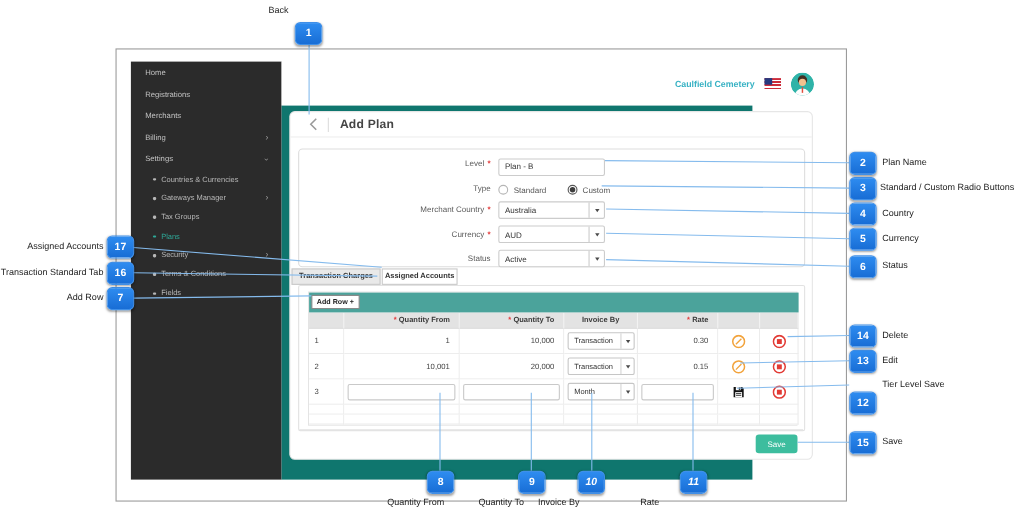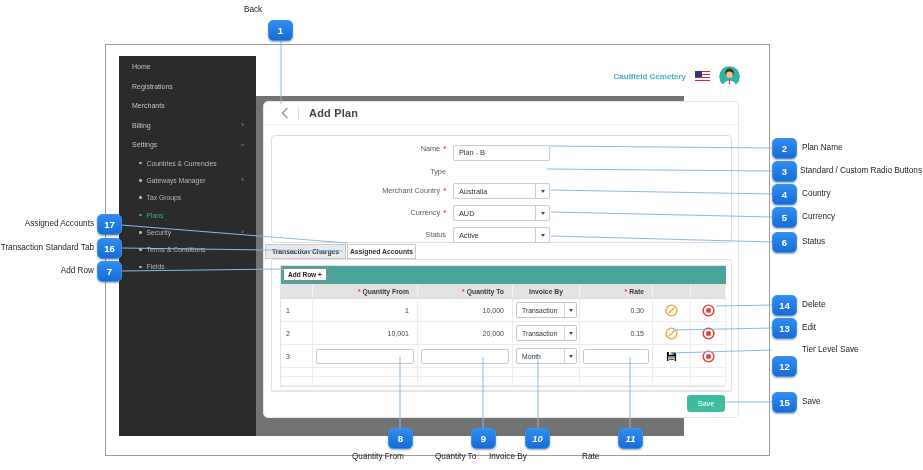--- a/index.html
+++ b/index.html
@@ -35,21 +35,21 @@
   
   .topbar { position:absolute; left:137px; top:0; width:490px; height:40px; background:#fff;
     display:flex; align-items:center; justify-content:flex-end; gap:9px; padding-right:6px; }
   .merchant { color:#38b2c4; font-size:8px; font-weight:600; cursor:pointer; }
   .flag { position:relative; width:15px; height:10px; cursor:pointer;
     background:repeating-linear-gradient(180deg,#cc2b3a 0 1.45px,#fff 1.45px 2.9px); }
   .flag .canton { position:absolute; left:0; top:0; width:6.5px; height:5.5px; background:#27397f; }
   .avatar { width:21px; height:21px; border-radius:50%; overflow:hidden; cursor:pointer; }
 
   
-  .pagebg { position:absolute; left:137px; top:40px; width:428px; height:340px; background:#737373; }
+  .pagebg { position:absolute; left:137px; top:40px; width:428px; height:340px; background:#0f766e; }
   .card { position:absolute; left:7px; top:5px; width:476px; height:317px; background:#fff;
     border:1px solid #e6e6e6; border-radius:5px; }
   .card-head { position:absolute; left:0; top:0; right:0; height:23px;
     border-bottom:1px solid #eee; display:flex; align-items:center; padding-left:17px; }
   .backchev { display:flex; align-items:center; cursor:pointer; }
   .hdiv { width:1px; height:13px; background:#ddd; margin:0 10px 0 9px; }
   .ptitle { font-size:11px; font-weight:700; color:#454545; letter-spacing:.2px; }
 
   
   .form-box { position:absolute; left:7px; top:33px; width:461px; height:108px;
@@ -215,25 +215,33 @@
               <svg width="8" height="12" viewBox="0 0 8 12">
                   <path d="M6.5 1 L1.5 6 L6.5 11" fill="none" stroke="#999" stroke-width="1.4"></path>
                 </svg>
             </span>
             <span class="hdiv"></span>
             <span class="ptitle">Add Plan</span>
           </div>
 
           <div class="form-box">
             <div class="frow" style="top:5px;">
-              <span class="flabel"><span>Name</span><span class="req">*</span></span>
+              <span class="flabel"><span>Level</span><span class="req">*</span></span>
               <span class="fctl"><input class="tinput" value="Plan - B" style=""></span>
             </div>
             <div class="frow" style="top:28px;">
               <span class="flabel"><span>Type</span></span>
+              <span class="fctl">
+                <span class="radio-row">
+                  <span class="radio"></span>
+                  <span class="rlabel">Standard</span>
+                  <span class="radio checked"></span>
+                  <span class="rlabel">Custom</span>
+                </span>
+              </span>
             </div>
             <div class="frow" style="top:47px;">
               <span class="flabel"><span>Merchant Country</span><span class="req">*</span></span>
               <span class="fctl">
                 <span class="ddl">
                   <span class="ddl-txt">Australia</span>
                   <span class="ddl-arrow">
                       <span class="tri"></span>
                     </span>
                 </span>

